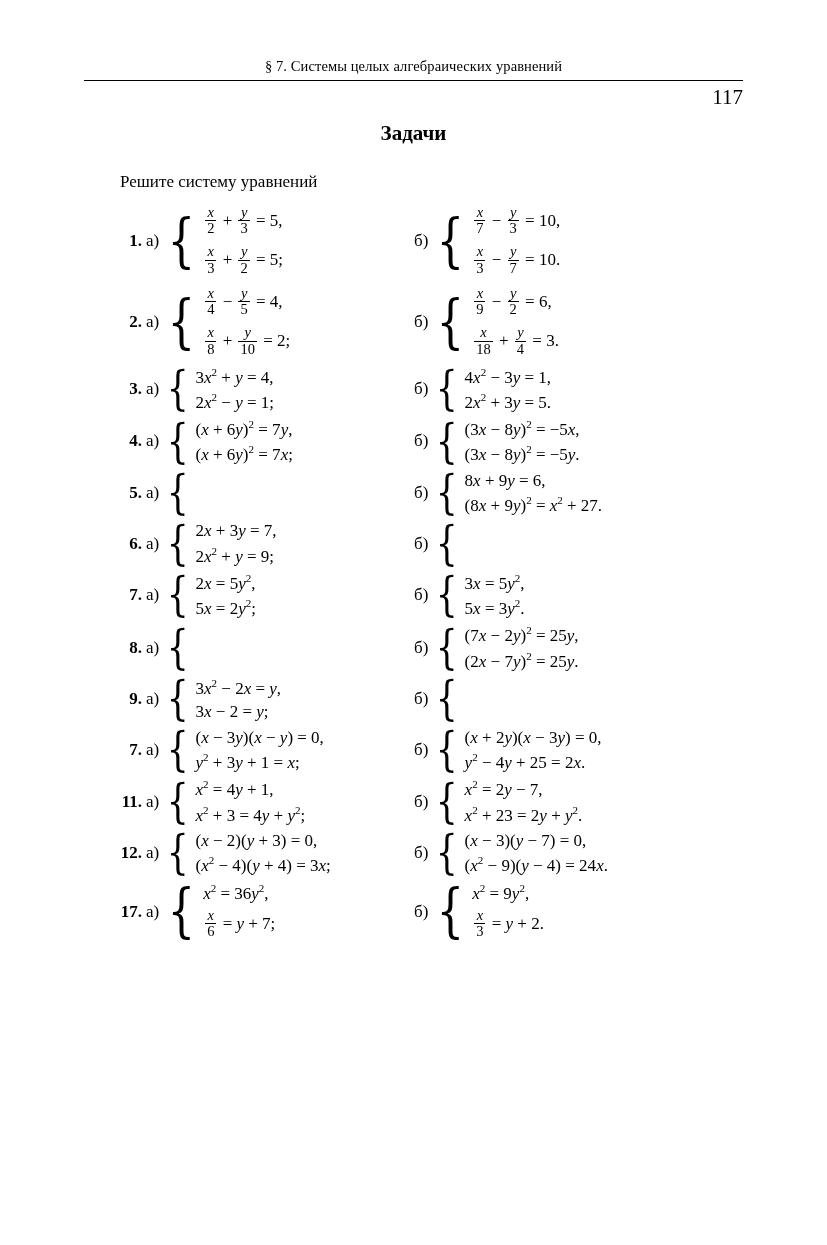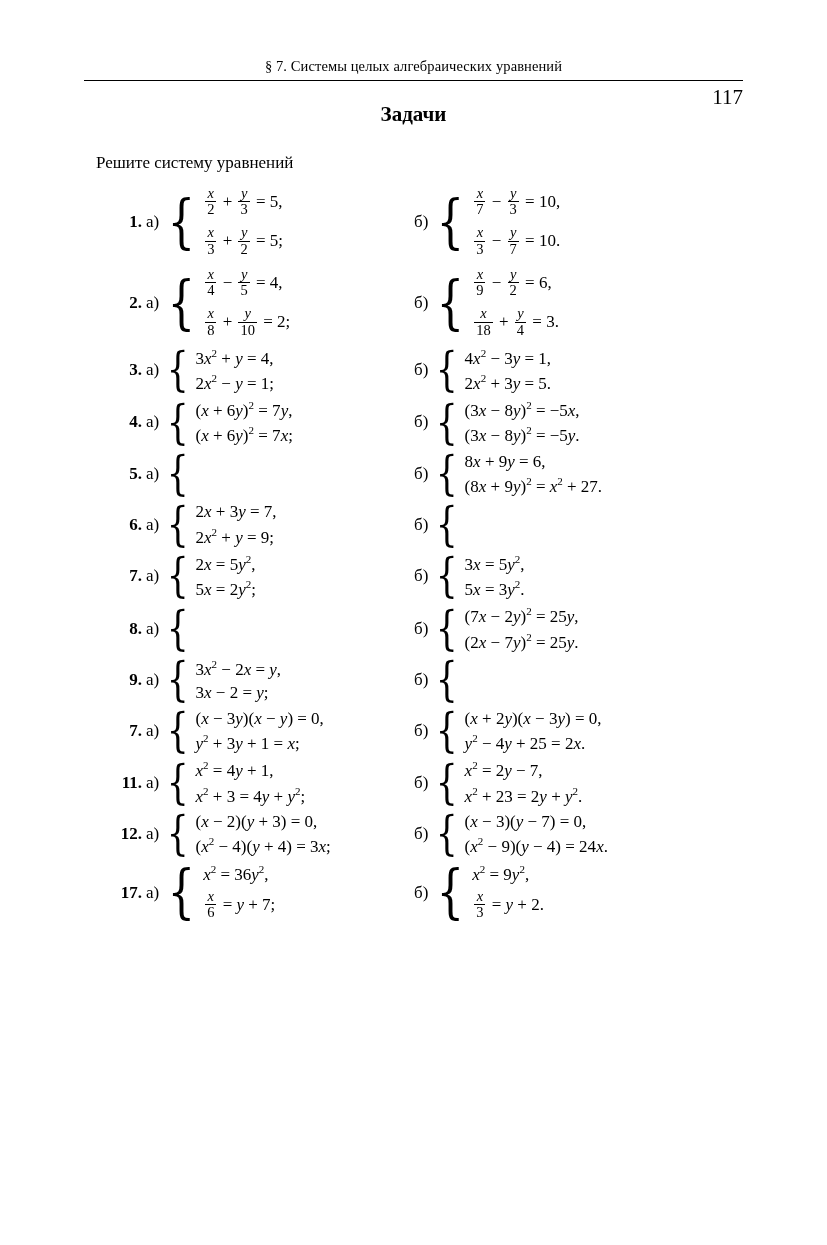--- a/index.html
+++ b/index.html
@@ -41,26 +41,26 @@
   }
   .runhead-rule {
     border-bottom: 1.6px solid #000;
     margin-top: 5px;
   }
   
   .section-title {
     text-align: center;
     font-weight: bold;
     font-size: 21px;
-    margin-top: 14px;
+    margin-top: 33px;
   }
   .instruction {
     font-size: 17px;
     margin-top: 26px;
-    margin-left: 12px;
+    margin-left: 36px;
   }
   
   .problems {
     margin-top: 10px;
   }
   .prob-row {
     display: flex;
     align-items: center;
     margin-bottom: 2px;
   }

